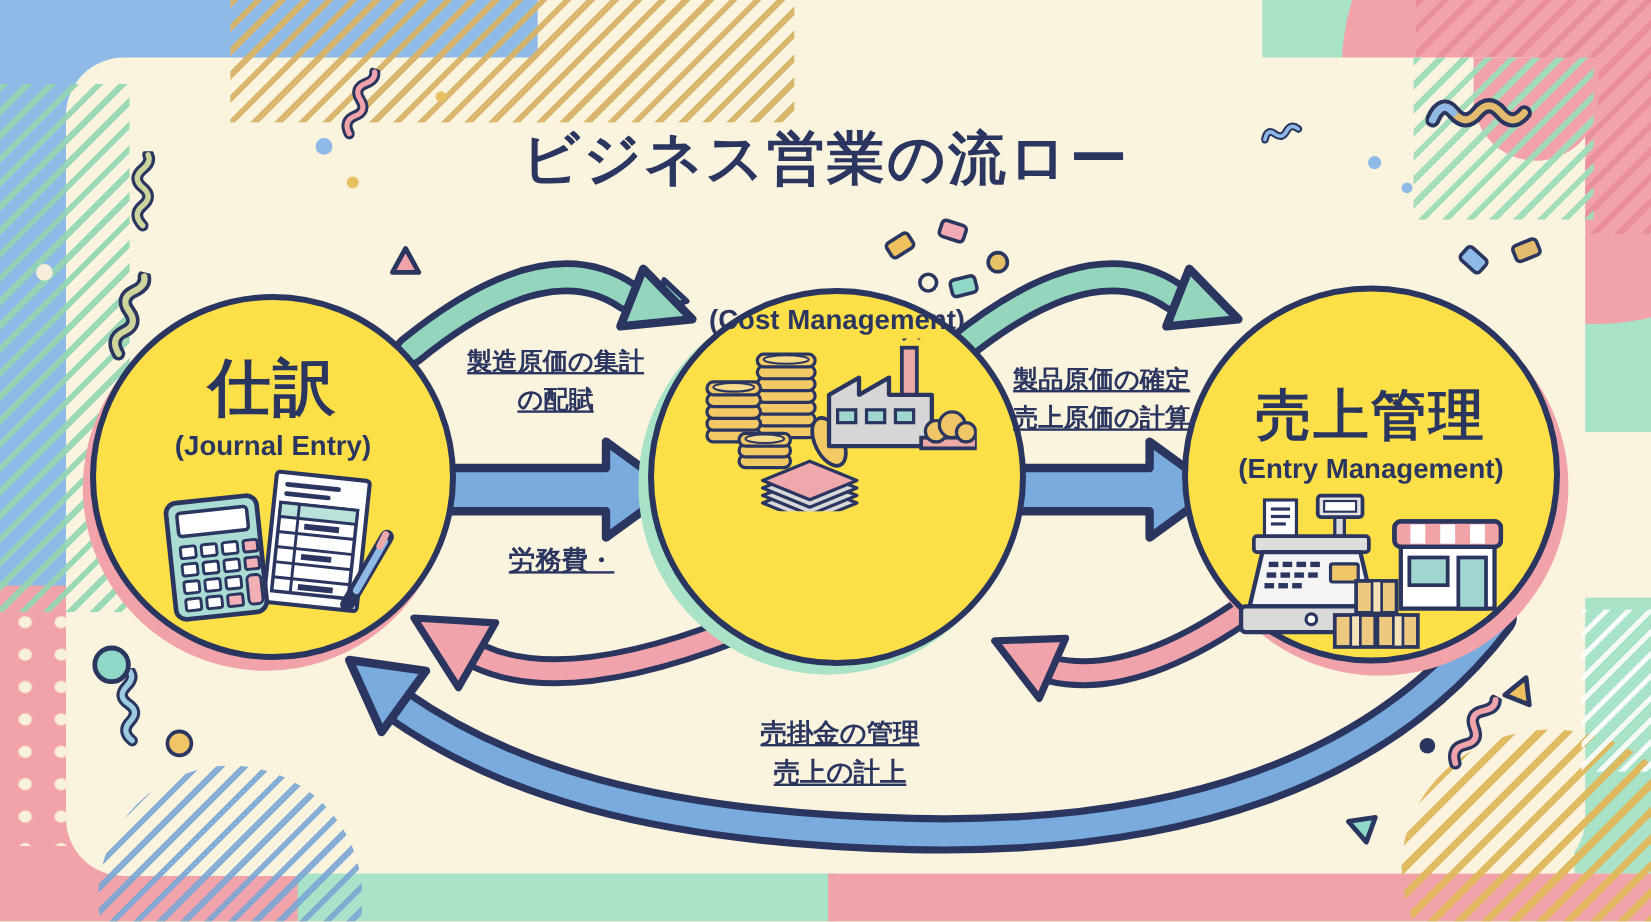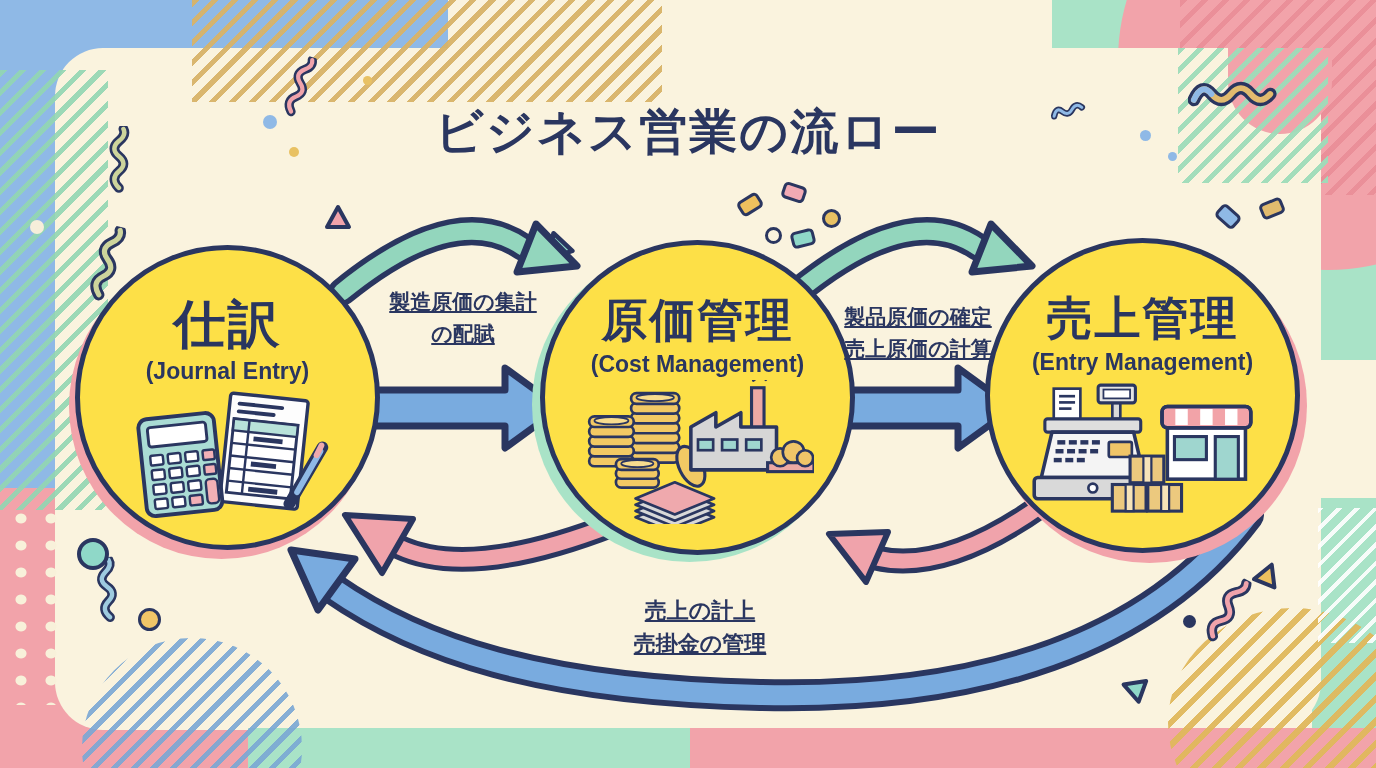--- a/index.html
+++ b/index.html
@@ -212,21 +212,20 @@
         <rect x="45" y="68" width="13" height="10" rx="2" fill="#fff" stroke="#2a3660" stroke-width="2.5"></rect>
         <rect x="9" y="83" width="13" height="10" rx="2" fill="#fff" stroke="#2a3660" stroke-width="2.5"></rect>
         <rect x="27" y="83" width="13" height="10" rx="2" fill="#fff" stroke="#2a3660" stroke-width="2.5"></rect>
         <rect x="45" y="83" width="13" height="10" rx="2" fill="#f2b0b6" stroke="#2a3660" stroke-width="2.5"></rect>
         <rect x="63" y="68" width="12" height="25" rx="4" fill="#f2b0b6" stroke="#2a3660" stroke-width="2.5"></rect>
       </g>
     </svg>
   </div>
 
   <div class="abs node" style="left:540px;top:240px;width:305px;height:305px;box-shadow:-8px 7px 0 #a9e3c7">
-    <div class="jp" style="font-size:46px;margin-top:52px">原価管理</div>
     <div class="en">(Cost Management)</div>
     <svg style="width:232px;height:144px;margin-top:2px" viewBox="0 0 260 160">
       <g>
         <g transform="translate(55,14)">
           <rect x="0" y="66" width="54" height="12" rx="6" fill="#f2c964" stroke="#2a3660" stroke-width="3"></rect>
           <rect x="0" y="55" width="54" height="12" rx="6" fill="#f2c964" stroke="#2a3660" stroke-width="3"></rect>
           <rect x="0" y="44" width="54" height="12" rx="6" fill="#f2c964" stroke="#2a3660" stroke-width="3"></rect>
           <rect x="0" y="33" width="54" height="12" rx="6" fill="#f2c964" stroke="#2a3660" stroke-width="3"></rect>
           <rect x="0" y="22" width="54" height="12" rx="6" fill="#f2c964" stroke="#2a3660" stroke-width="3"></rect>
           <rect x="0" y="11" width="54" height="12" rx="6" fill="#f2c964" stroke="#2a3660" stroke-width="3"></rect>
@@ -265,21 +264,21 @@
       <g transform="translate(60,108)">
         <path d="M0,45 L44,27 L88,45 L44,63 Z" fill="#d8d8d8" stroke="#2a3660" stroke-width="3" stroke-linejoin="round"></path>
         <path d="M0,38 L44,20 L88,38 L44,56 Z" fill="#d8d8d8" stroke="#2a3660" stroke-width="3" stroke-linejoin="round"></path>
         <path d="M0,31 L44,13 L88,31 L44,49 Z" fill="#d8d8d8" stroke="#2a3660" stroke-width="3" stroke-linejoin="round"></path>
         <path d="M0,24 L44,6 L88,24 L44,42 Z" fill="#efa9ad" stroke="#2a3660" stroke-width="3" stroke-linejoin="round"></path>
       </g>
     </svg>
   </div>
 
   <div class="abs node" style="left:985px;top:238px;width:305px;height:305px;box-shadow:7px 10px 0 #f2a3aa">
-    <div class="jp" style="font-size:46px;margin-top:52px">売上管理</div>
+    <div class="jp" style="font-size:46px;margin-top:80px">売上管理</div>
     <div class="en">(Entry Management)</div>
     <svg style="width:235px;height:142px;margin-top:2px" viewBox="0 0 260 160">
       <g transform="translate(6,4)">
         <rect x="24" y="8" width="30" height="36" fill="#fff" stroke="#2a3660" stroke-width="3"></rect>
         <rect x="30" y="15" width="18" height="3" fill="#2a3660"></rect>
         <rect x="30" y="22" width="18" height="3" fill="#2a3660"></rect>
         <rect x="30" y="29" width="14" height="3" fill="#2a3660"></rect>
         <rect x="90" y="24" width="9" height="18" fill="#d9d9d9" stroke="#2a3660" stroke-width="3"></rect>
         <rect x="74" y="4" width="42" height="20" rx="3" fill="#e4e4e4" stroke="#2a3660" stroke-width="3.5"></rect>
         <rect x="80" y="9" width="30" height="10" fill="#fff" stroke="#2a3660" stroke-width="2"></rect>
@@ -319,25 +318,26 @@
         <rect x="55" y="32" width="9" height="30" fill="#f6e3b8" stroke="#2a3660" stroke-width="2.5"></rect>
       </g>
     </svg>
   </div>
 
   <div class="abs albl" style="left:358px;top:286px;width:210px">
     <div>製造原価の集計</div>
     <div>の配賦</div>
   </div>
   <div class="abs albl" style="left:383px;top:450px;width:170px;font-size:22px">
+    <div>労務費・</div>
   </div>
   <div class="abs albl" style="left:813px;top:301px;width:210px">
     <div>製品原価の確定</div>
     <div>売上原価の計算</div>
   </div>
   <div class="abs albl" style="left:595px;top:594px;width:210px;font-size:22px">
+    <div>売掛金の管理</div>
     <div>売上の計上</div>
-    <div>売掛金の管理</div>
   </div>
 
   <div class="abs title" style="left:338px;top:100px;width:700px">ビジネス営業の流ロー</div>
 
 </div>
 
 </body></html>

